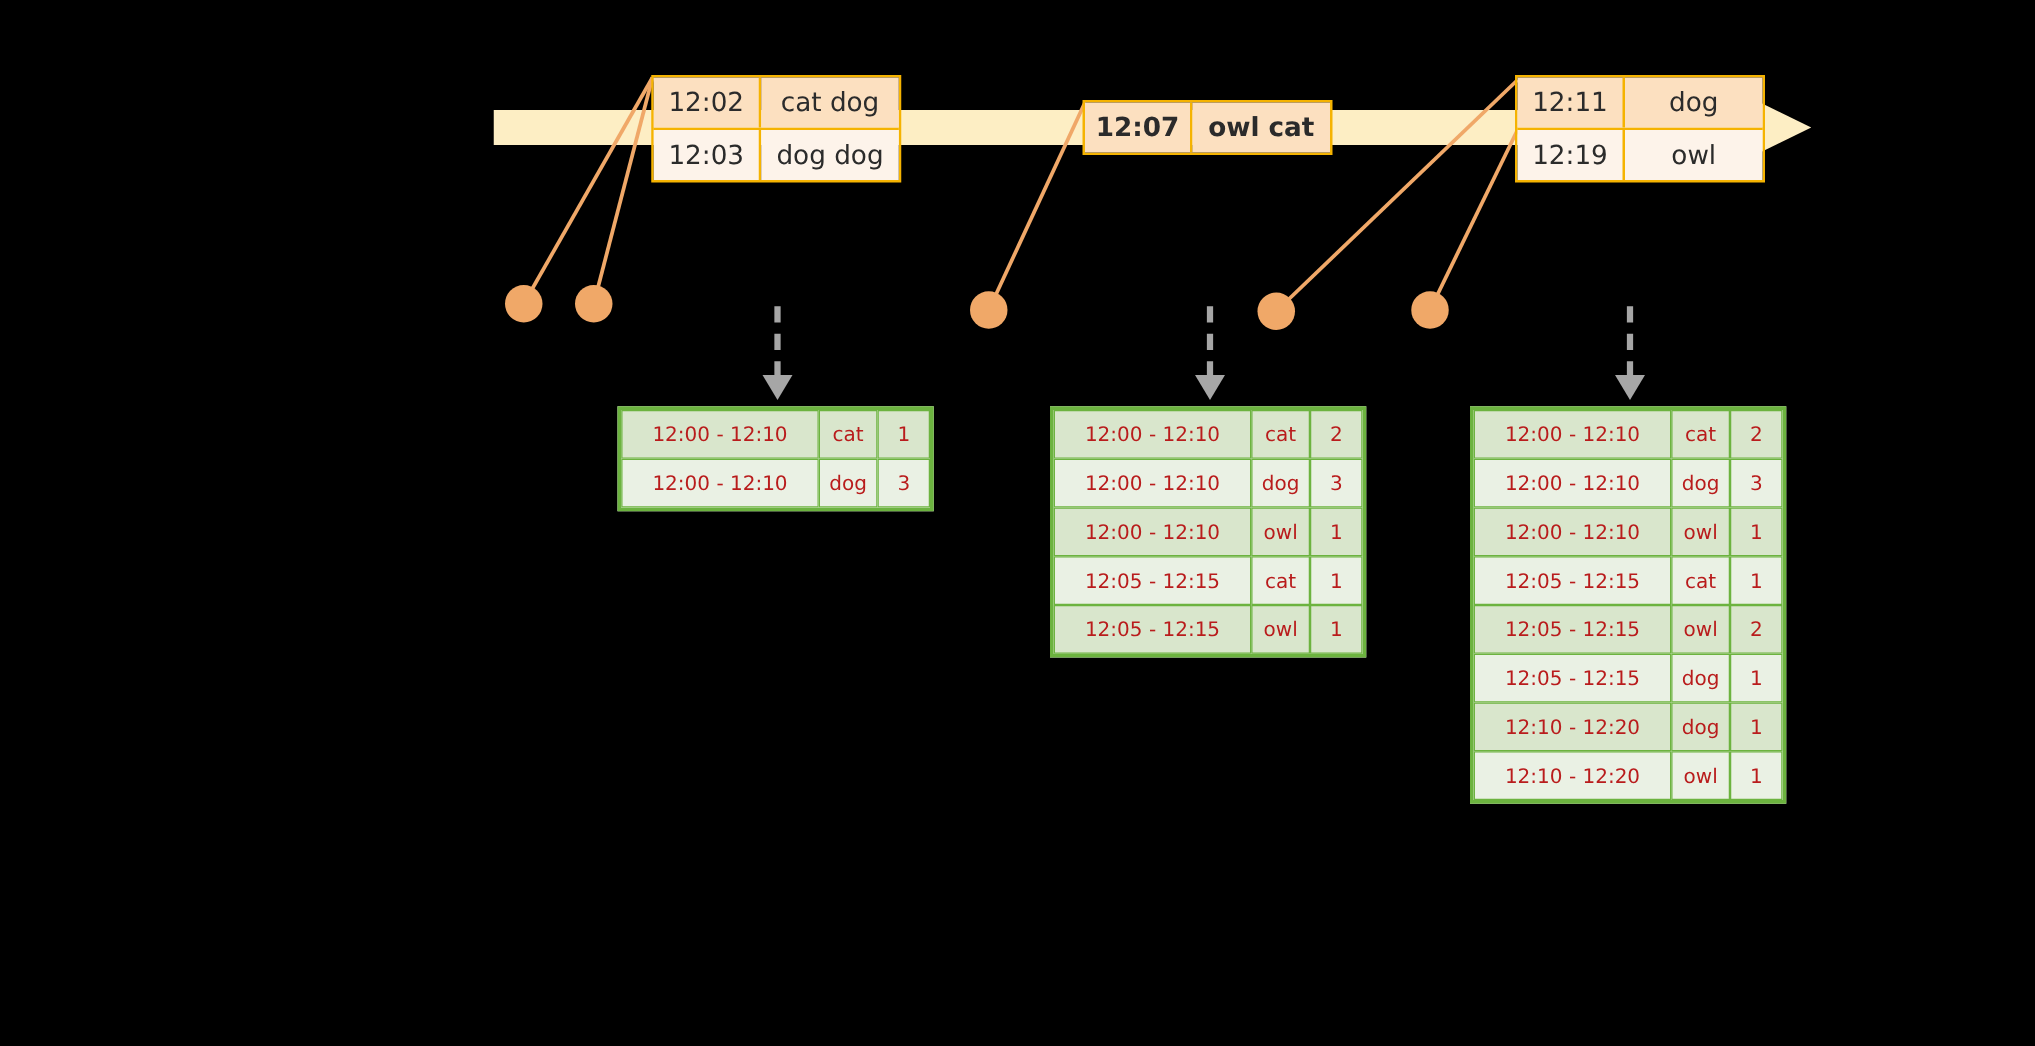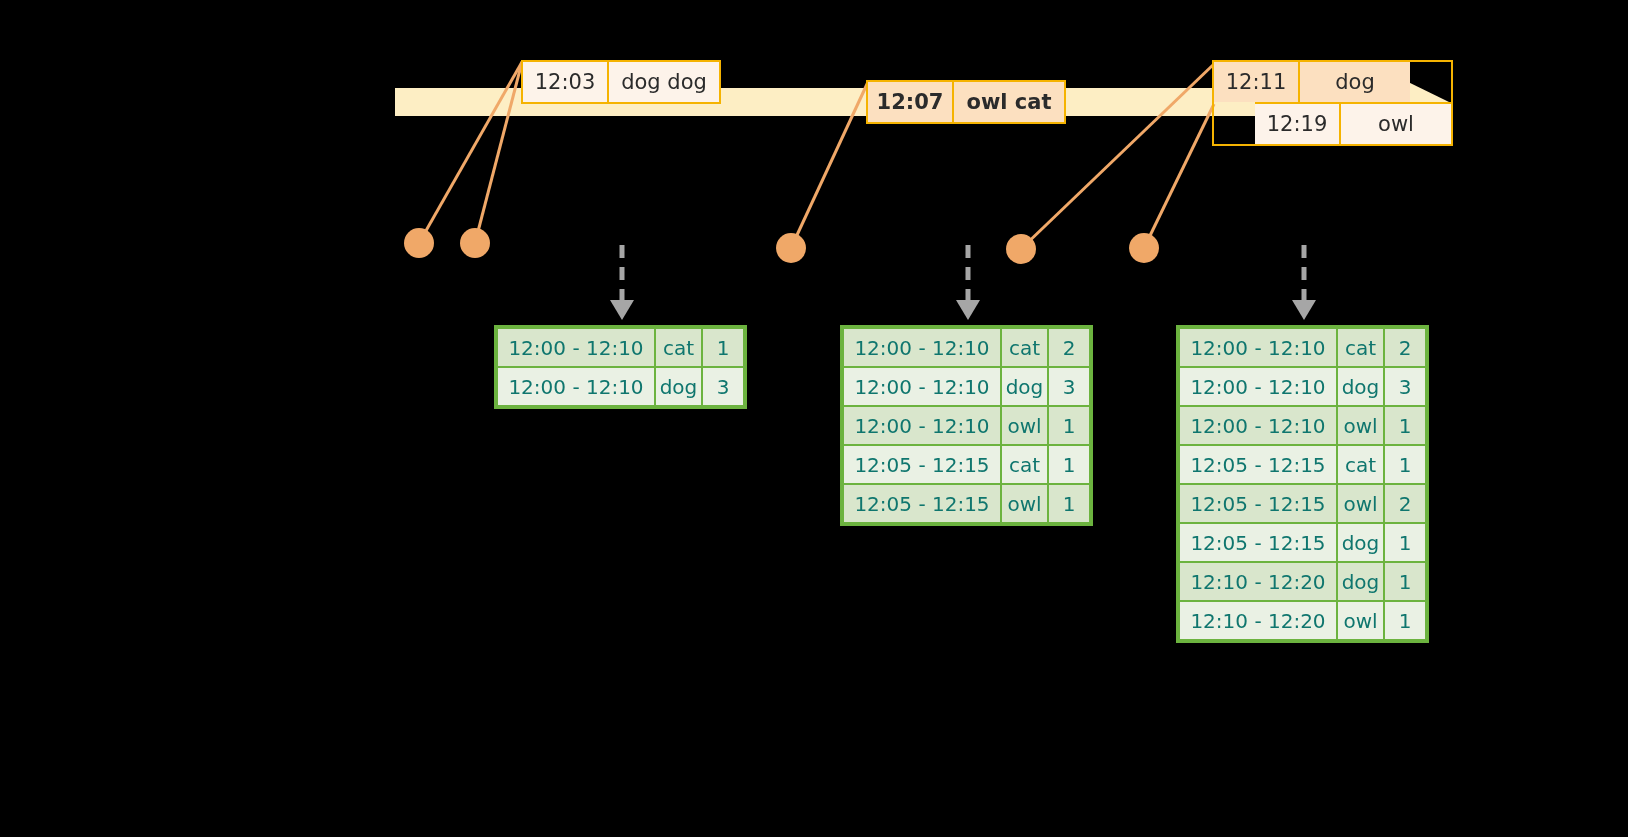--- a/index.html
+++ b/index.html
@@ -42,21 +42,20 @@
     border: 2.5px solid #f5b301;
     box-sizing: border-box;
     border-collapse: collapse;
   }
   .event-row {
     display: flex;
     height: 40px;
   }
   .event-row + .event-row {
     border-top: 2.5px solid #f5b301;
-    margin-left: 41px;
   }
   .event-row.shade .event-cell { background: #fce0c0; }
   .event-row.plain .event-cell { background: #fdf3ea; }
   .event-cell {
     display: flex;
     align-items: center;
     justify-content: center;
     font-size: 21px;
     color: #2b2b2b;
     box-sizing: border-box;
@@ -86,22 +85,22 @@
   .res-row {
     display: flex;
     height: 39px;
   }
   .res-row.shade .res-cell { background: #d9e6cc; }
   .res-row.plain .res-cell { background: #eaf1e4; }
   .res-cell {
     display: flex;
     align-items: center;
     justify-content: center;
-    font-size: 20px;
-    color: #0f766e;
+    font-size: 16px;
+    color: #b91c1c;
     box-sizing: border-box;
     border: 1.5px solid #6cb33f;
   }
   .res-cell.window { width: 158px; }
   .res-cell.key    { width: 47px; }
   .res-cell.count  { width: 42px; }
 
   #result-table-1 { left: 494px; top: 325px; }
   #result-table-2 { left: 840px; top: 325px; }
   #result-table-3 { left: 1176px; top: 325px; }
@@ -136,20 +135,24 @@
       <line x1="968" y1="245" x2="968" y2="300" stroke="#a6a6a6" stroke-width="5" stroke-dasharray="13,9"></line>
       <polygon points="956,300 980,300 968,320" fill="#a6a6a6"></polygon>
     </g>
     <g>
       <line x1="1304" y1="245" x2="1304" y2="300" stroke="#a6a6a6" stroke-width="5" stroke-dasharray="13,9"></line>
       <polygon points="1292,300 1316,300 1304,320" fill="#a6a6a6"></polygon>
     </g>
   </svg>
 
   <div class="event-box" id="event-box-1">
+    <div class="event-row shade">
+      <div class="event-cell time">12:02</div>
+      <div class="event-cell words">cat dog</div>
+    </div>
     <div class="event-row plain">
       <div class="event-cell time">12:03</div>
       <div class="event-cell words">dog dog</div>
     </div>
   </div>
 
   <div class="event-box" id="event-box-2">
     <div class="event-row shade">
       <div class="event-cell time">12:07</div>
       <div class="event-cell words">owl cat</div>

